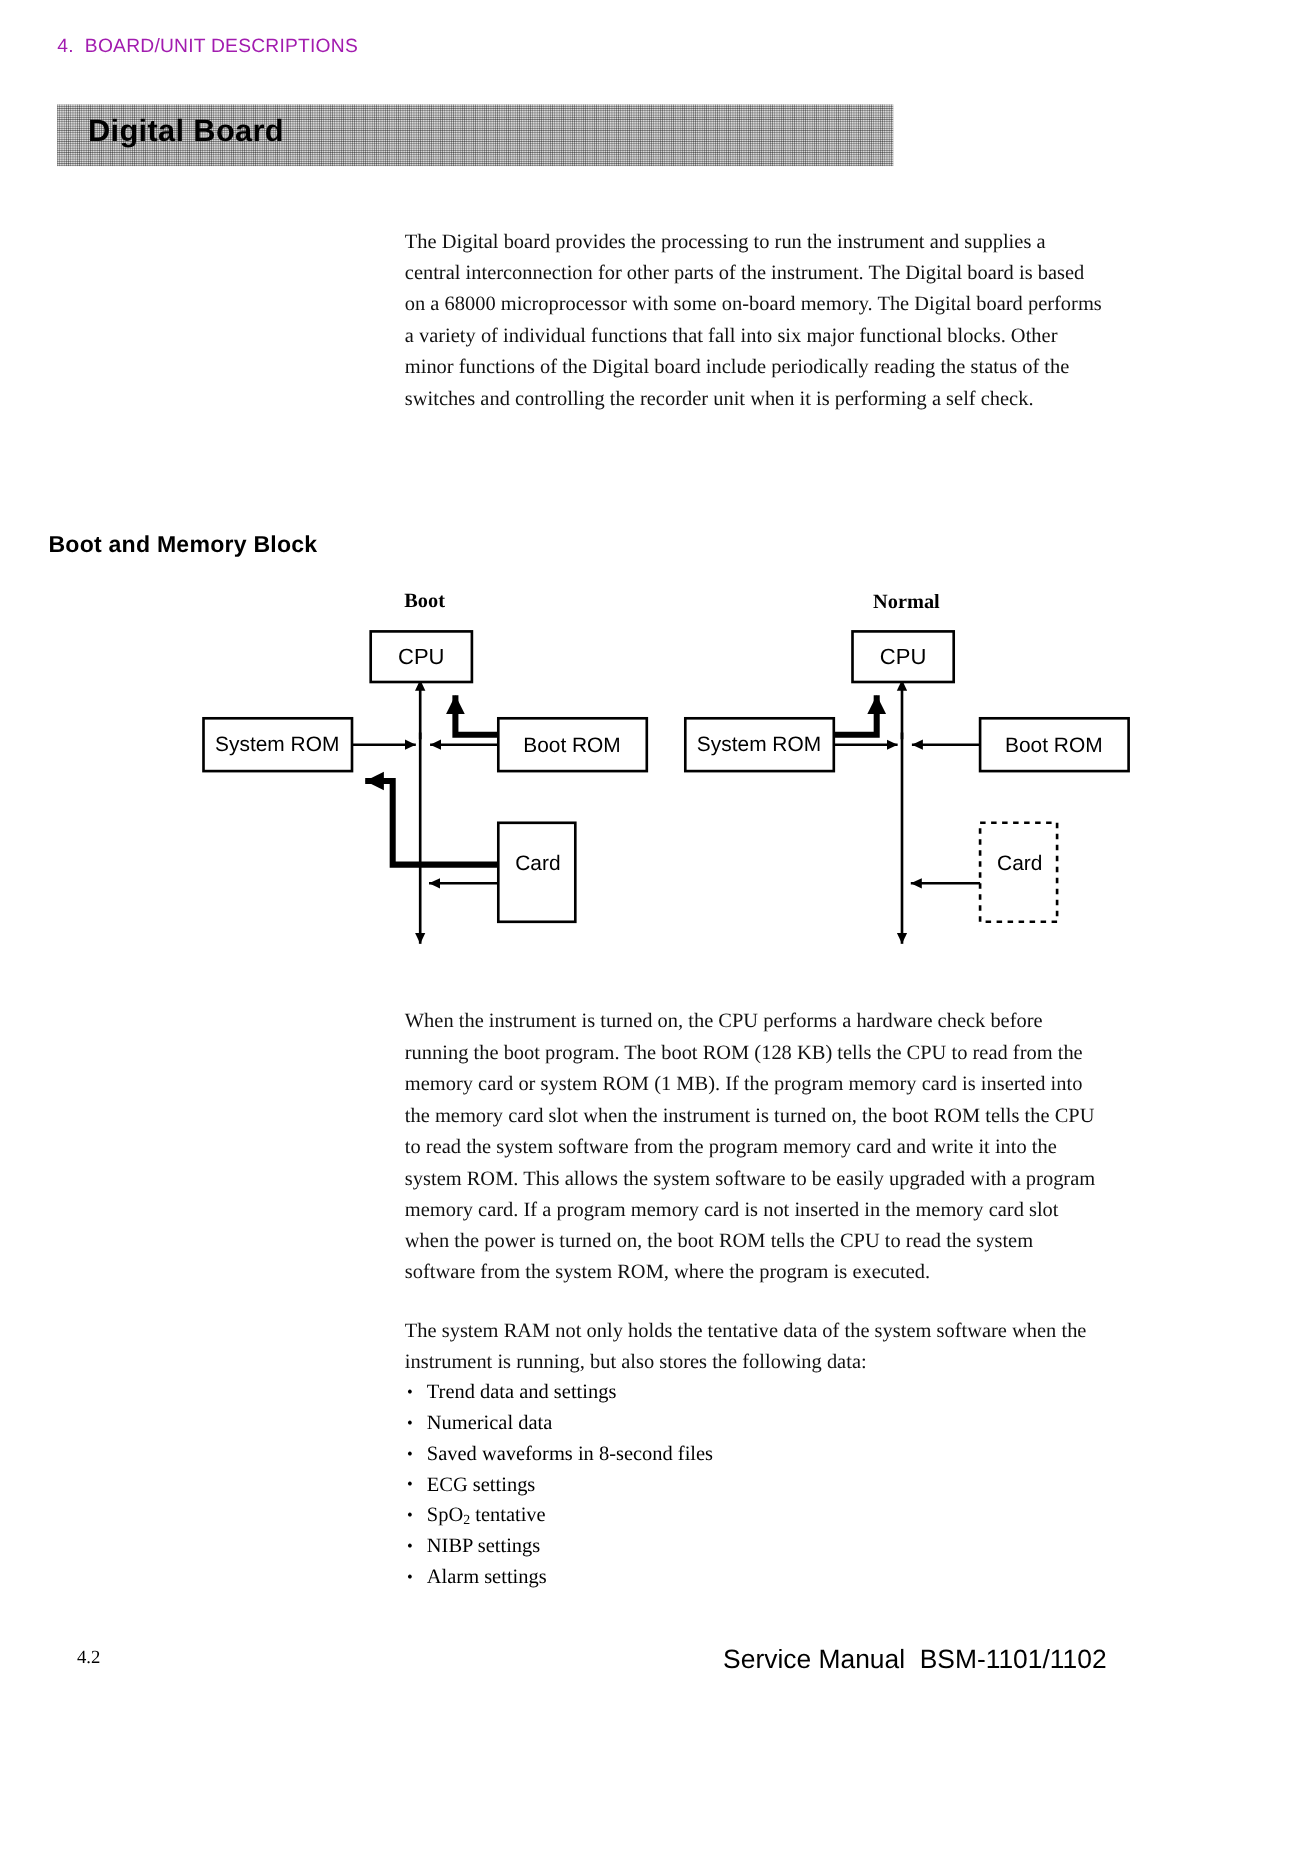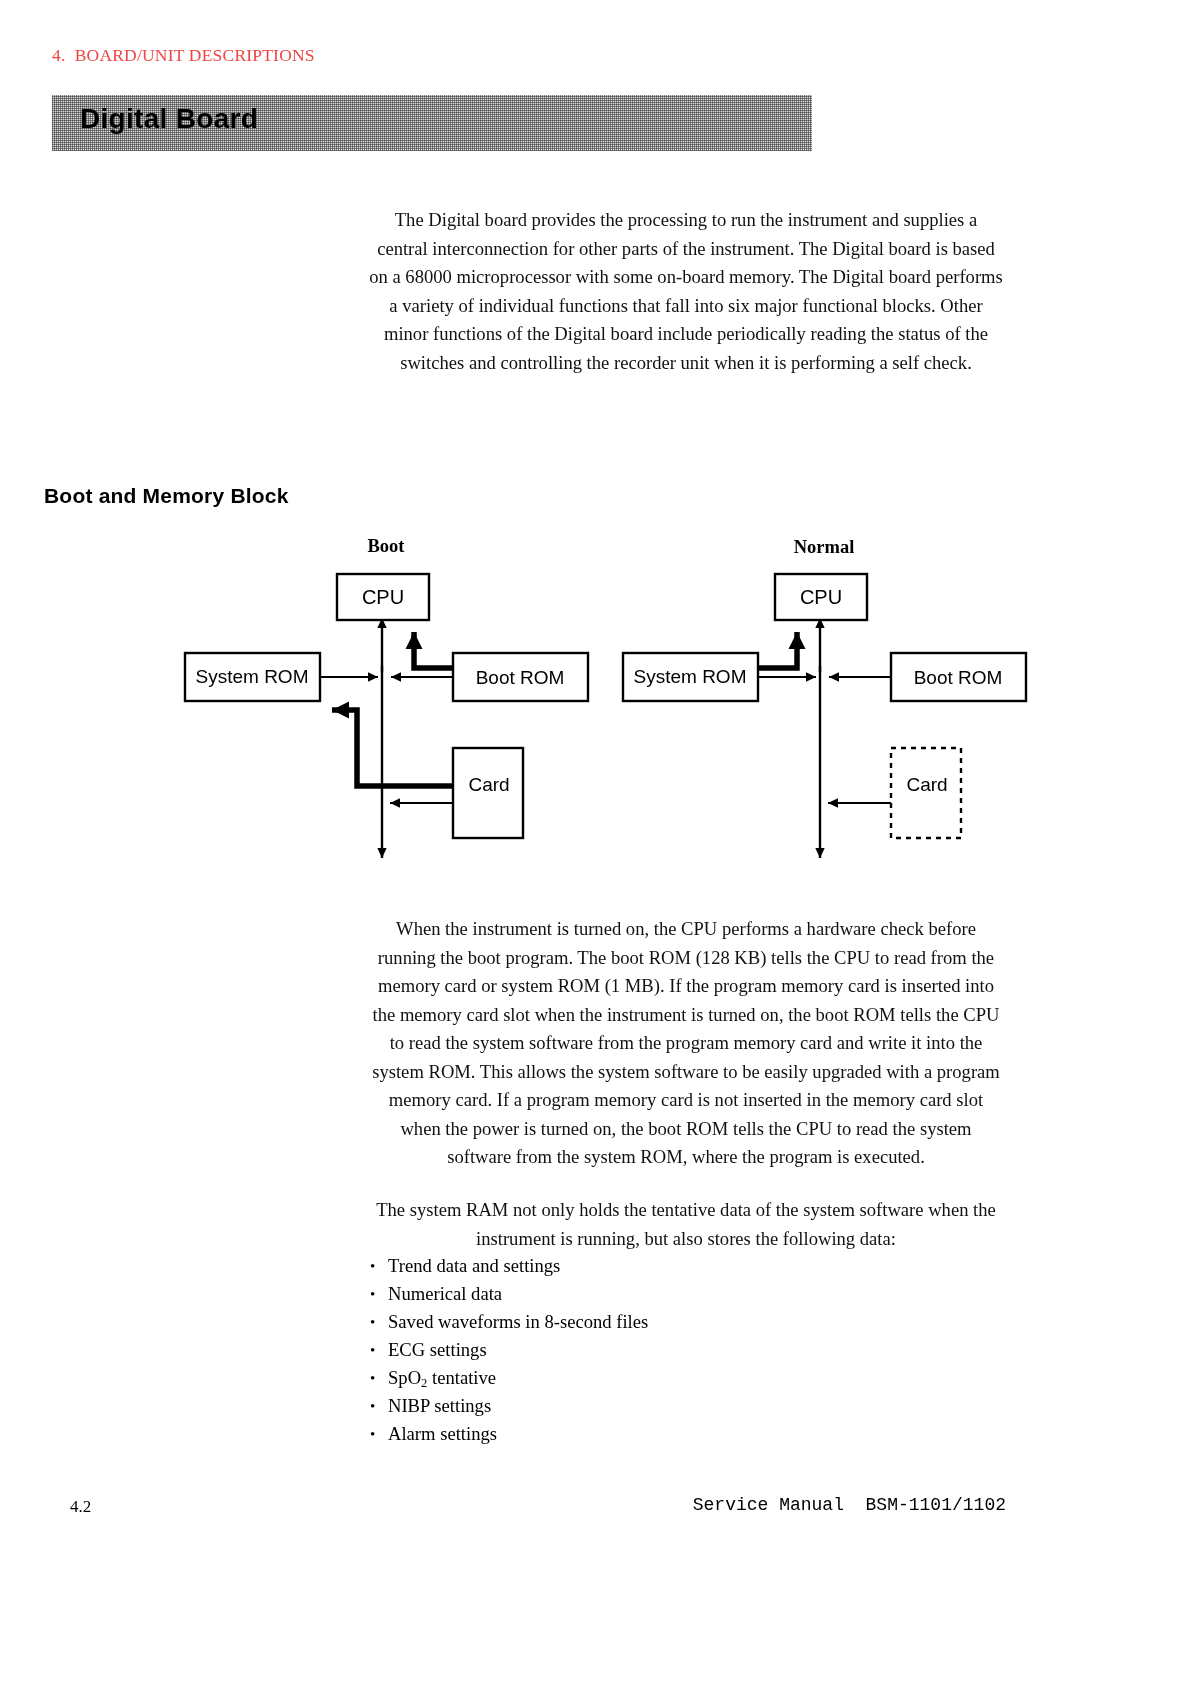--- a/index.html
+++ b/index.html
@@ -13,25 +13,25 @@
     position: relative;
     font-family: "Liberation Serif", serif;
     color: #000000;
     overflow: hidden;
   }
 
   
   .running-head {
     position: absolute;
     left: 52px;
-    top: 45px;
-    font-family: Liberation Serif, serif;
+    top: 31px;
+    font-family: Liberation Sans, sans-serif;
     font-size: 17.5px;
     letter-spacing: 0.2px;
-    color: #ef4444;
+    color: #a21caf;
     white-space: pre;
   }
 
   
   .title-band {
     position: absolute;
     left: 52px;
     top: 95px;
     width: 760px;
     height: 56px;
@@ -53,21 +53,21 @@
     white-space: pre;
   }
 
   
   .para {
     position: absolute;
     left: 368px;
     width: 636px;
     font-size: 18.6px;
     line-height: 28.5px;
-    text-align: center;
+    text-align: left;
     color: #111;
   }
   .para.p-intro { top: 206px; }
   .para.p-boot  { top: 915px; }
   .para.p-ram   { top: 1196px; }
 
   
   .section-heading {
     position: absolute;
     left: 44px;
@@ -121,22 +121,22 @@
     left: 70px;
     top: 1497px;
     font-family: Liberation Serif, serif;
     font-size: 17px;
     white-space: pre;
   }
   .footer-right {
     position: absolute;
     right: 186px;
     top: 1495px;
-    font-family: Liberation Mono, monospace;
-    font-size: 18px;
+    font-family: Liberation Sans, sans-serif;
+    font-size: 24px;
     white-space: pre;
   }
 </style>
 </head>
 <body>
 
 <div class="running-head">4.  BOARD/UNIT DESCRIPTIONS</div>
 
 <div class="title-band">
   <div class="title-band-text">Digital Board</div>

